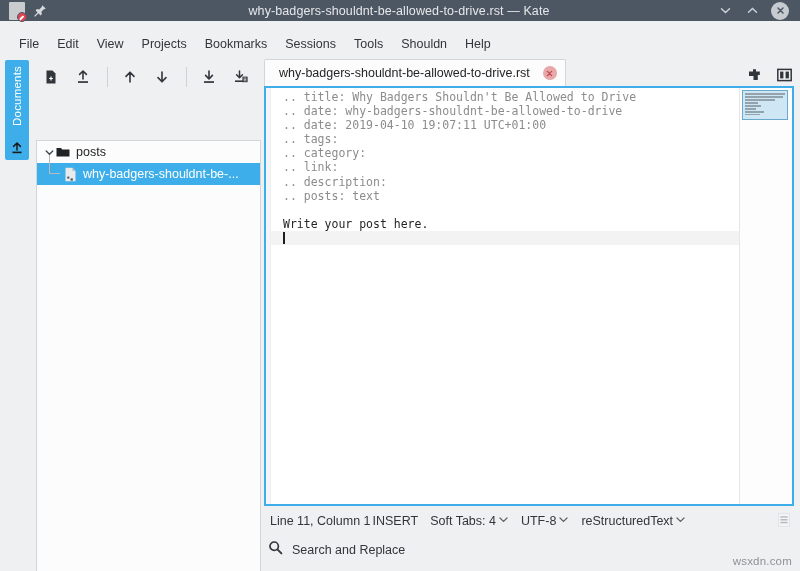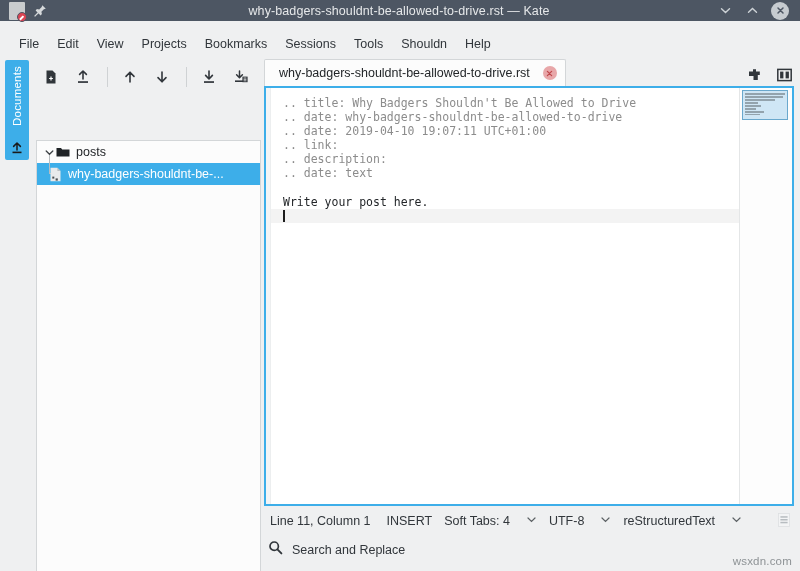--- a/index.html
+++ b/index.html
@@ -188,21 +188,21 @@
     align-items: center;
     height: 22px;
     font-size: 12.5px;
     color: #232629;
     cursor: pointer;
     position: relative;
     white-space: nowrap;
   }
   .tree-row.root { padding-left: 6px; }
   .tree-row.child {
-    padding-left: 12px;
+    padding-left: 27px;
     background: #3daee9;
     color: #ffffff;
   }
   .tree-arrow {
     width: 13px;
     display: inline-flex;
     align-items: center;
     justify-content: center;
   }
   .tree-arrow svg { display:block; }
@@ -286,21 +286,21 @@
   }
   .ed-marker-col {
     width: 4px;
     background: #f4f5f6;
     border-right: 1px solid #eceeef;
     flex: none;
   }
   .ed-text {
     flex: 1;
     position: relative;
-    padding: 8px 0 0 12px;
+    padding: 2px 0 0 12px;
     font-family: "DejaVu Sans Mono", "Liberation Mono", monospace;
     font-size: 11.5px;
     line-height: 14.1px;
     color: #232629;
     overflow: hidden;
     box-sizing: border-box;
   }
   .ed-line {
     white-space: pre;
     height: 14.1px;
@@ -351,21 +351,21 @@
     width: 530px; height: 26px;
     display: flex;
     align-items: center;
     font-size: 12.5px;
     color: #31363b;
     gap: 0px;
   }
   .sb-item {
     display: flex;
     align-items: center;
-    gap: 16px;
+    gap: 2px;
     padding: 2px 6px;
     white-space: nowrap;
   }
   .sb-item.click { cursor: pointer; }
   .sb-right {
     margin-left: auto;
     display: flex;
     align-items: center;
     padding-right: 2px;
   }
@@ -546,23 +546,25 @@
         </span>
       </div>
     </div>
 
     <div class="editor-frame">
       <div class="ed-marker-col"></div>
       <div class="ed-text">
         <div class="ed-line"><span class="comment">.. title: Why Badgers Shouldn't Be Allowed to Drive</span></div>
         <div class="ed-line"><span class="comment">.. date: why-badgers-shouldnt-be-allowed-to-drive</span></div>
         <div class="ed-line"><span class="comment">.. date: 2019-04-10 19:07:11 UTC+01:00</span></div>
+        <div class="ed-line"><span class="comment">.. tags:</span></div>
+        <div class="ed-line"><span class="comment">.. category:</span></div>
         <div class="ed-line"><span class="comment">.. link:</span></div>
         <div class="ed-line"><span class="comment">.. description:</span></div>
-        <div class="ed-line"><span class="comment">.. date: text</span></div>
+        <div class="ed-line"><span class="comment">.. posts: text</span></div>
         <div class="ed-line"><span></span></div>
         <div class="ed-line"><span>Write your post here.</span></div>
         <div class="ed-line current"><span class="caret"></span></div>
       </div>
       <div class="ed-minimap">
         <div class="mm-thumb">
           <div class="mm-line" style="width:40px"></div>
           <div class="mm-line" style="width:38px"></div>
           <div class="mm-line" style="width:30px"></div>
           <div class="mm-line" style="width:13px"></div>

